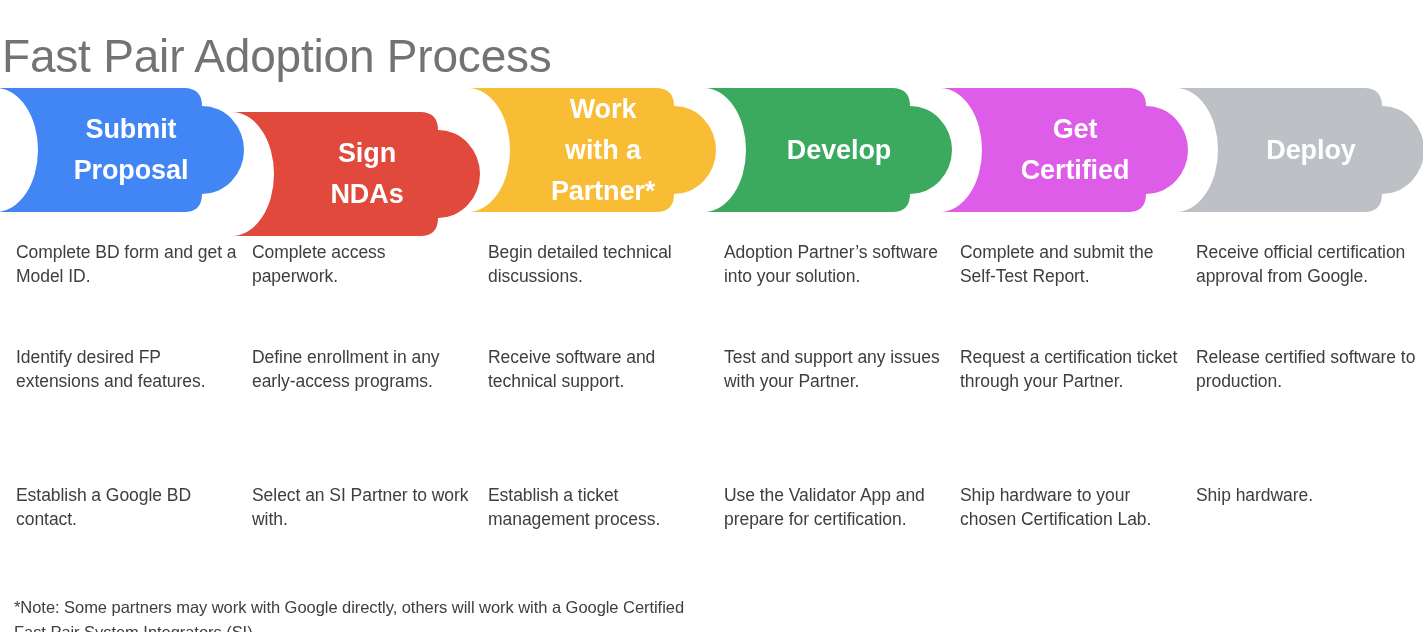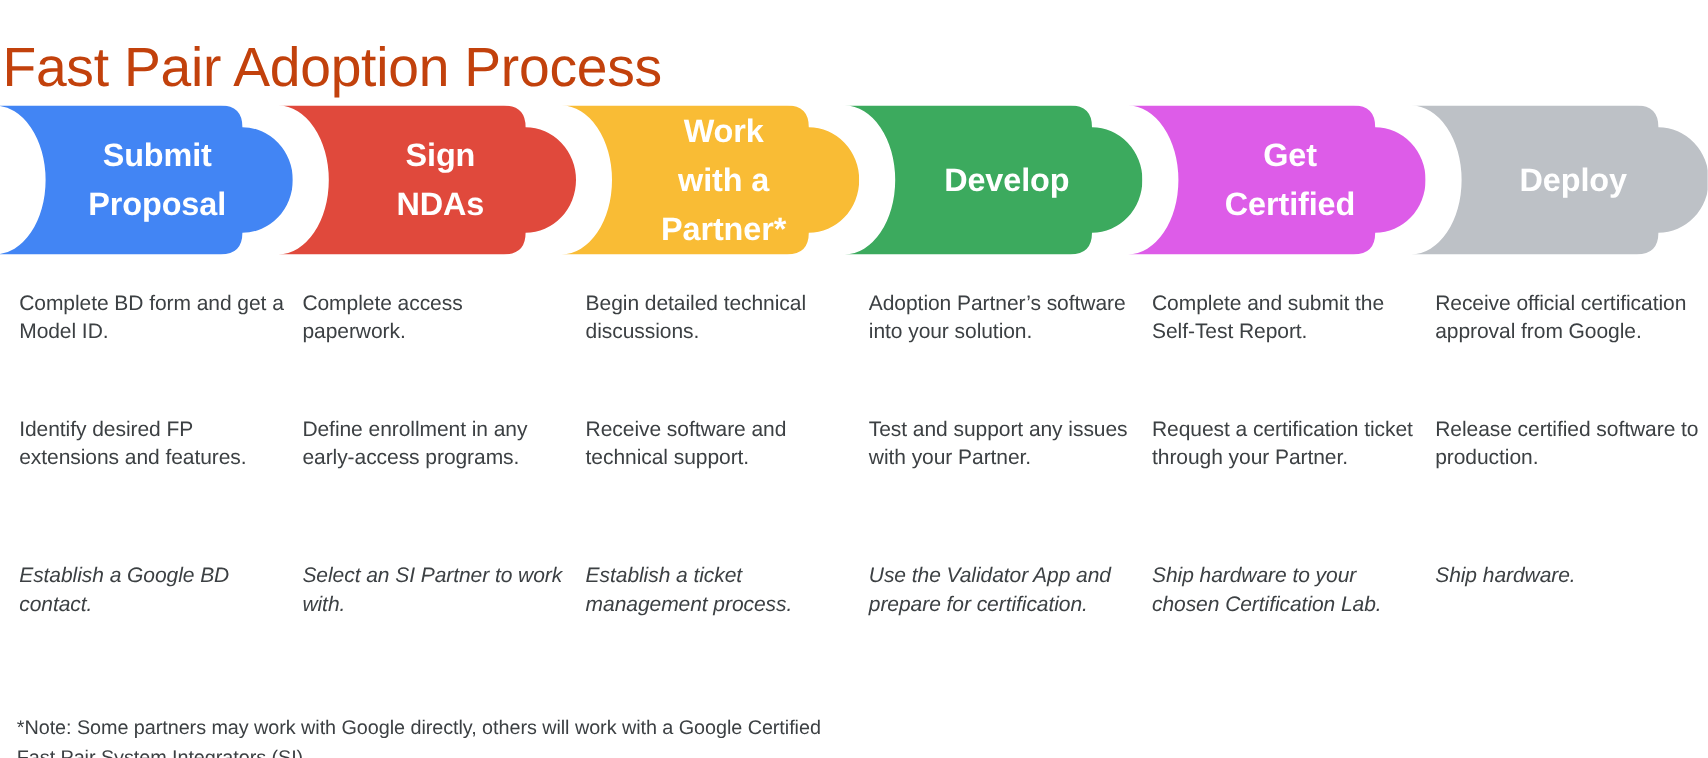--- a/index.html
+++ b/index.html
@@ -19,21 +19,21 @@
   }
 
   
   #page-title {
     position: absolute;
     left: 2px;
     top: -4px;
     font-size: 46px;
     font-weight: 300;
     letter-spacing: -0.2px;
-    color: #c2410c;
+    color: #737373;
     white-space: nowrap;
     line-height: 58px;
   }
 
   
   #process-band {
     position: absolute;
     left: 0;
     top: 88px;
     width: 1423px;
@@ -87,21 +87,21 @@
     position: absolute;
     left: 0;
     width: 224px;
     color: #3c4043;
     font-size: 17.5px;
     line-height: 24px;
     letter-spacing: -0.05px;
   }
   .detail-item.row0 { top: 0px; }
   .detail-item.row1 { top: 105px; }
-  .detail-item.row2 { top: 227px; font-style: italic; }
+  .detail-item.row2 { top: 243px; }
 
   
   #footnote {
     position: absolute;
     left: 14px;
     top: 578px;
     width: 700px;
     color: #3c4043;
     font-size: 16.5px;
     line-height: 25px;
@@ -114,21 +114,21 @@
 <h1 id="page-title">Fast Pair Adoption Process</h1>
 
 <div id="process-band">
     <div class="chevron" style="left: -4px;">
       <svg width="248" height="124" viewBox="0 0 248 124">
         <path d="M 0 0 L 188 0 Q 206 0 206 18 A 42 44 0 0 1 206 106 Q 206 124 188 124 L 0 124 A 42 62 0 0 0 0 0 Z" fill="#4285f4"></path>
       </svg>
       <div class="chevron-label" style="color: rgb(255, 255, 255);">Submit
 Proposal</div>
     </div>
-    <div class="chevron" style="left: 232px;">
+    <div class="chevron" style="left: 232px; margin-top: 24px;">
       <svg width="248" height="124" viewBox="0 0 248 124">
         <path d="M 0 0 L 188 0 Q 206 0 206 18 A 42 44 0 0 1 206 106 Q 206 124 188 124 L 0 124 A 42 62 0 0 0 0 0 Z" fill="#e0493c"></path>
       </svg>
       <div class="chevron-label" style="color: rgb(255, 255, 255);">Sign
 NDAs</div>
     </div>
     <div class="chevron" style="left: 468px;">
       <svg width="248" height="124" viewBox="0 0 248 124">
         <path d="M 0 0 L 188 0 Q 206 0 206 18 A 42 44 0 0 1 206 106 Q 206 124 188 124 L 0 124 A 42 62 0 0 0 0 0 Z" fill="#f9bc35"></path>
       </svg>

